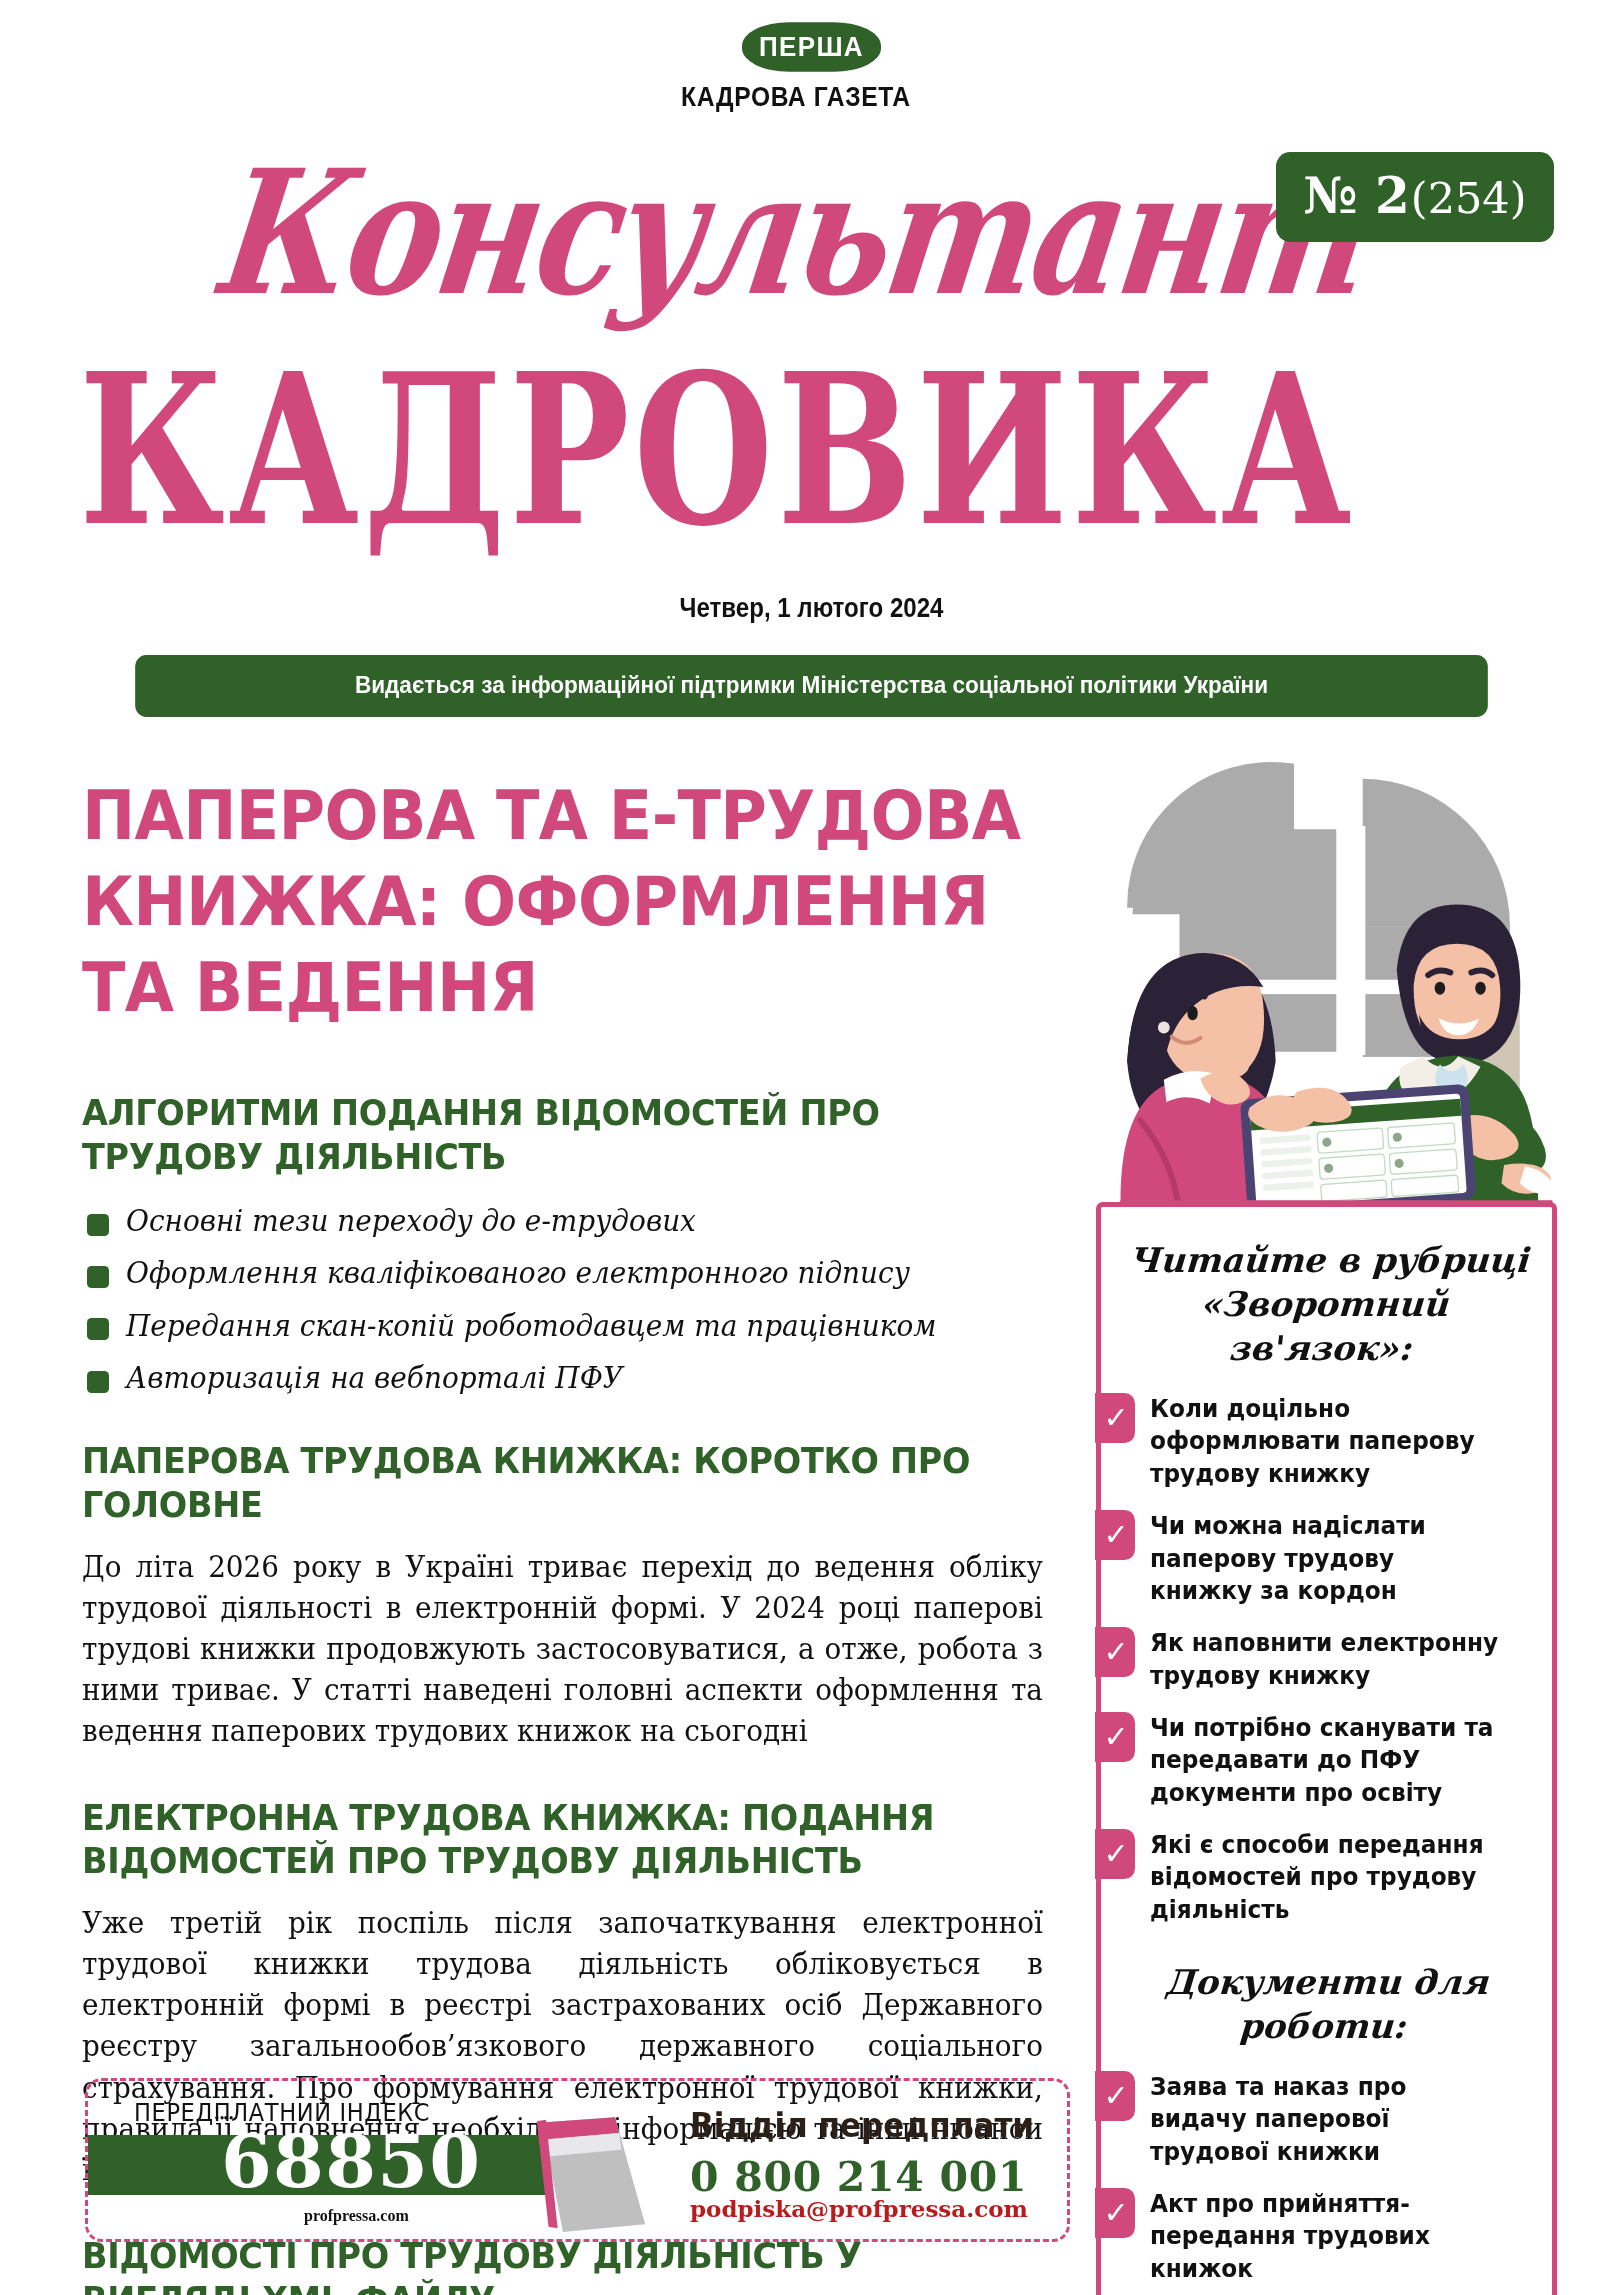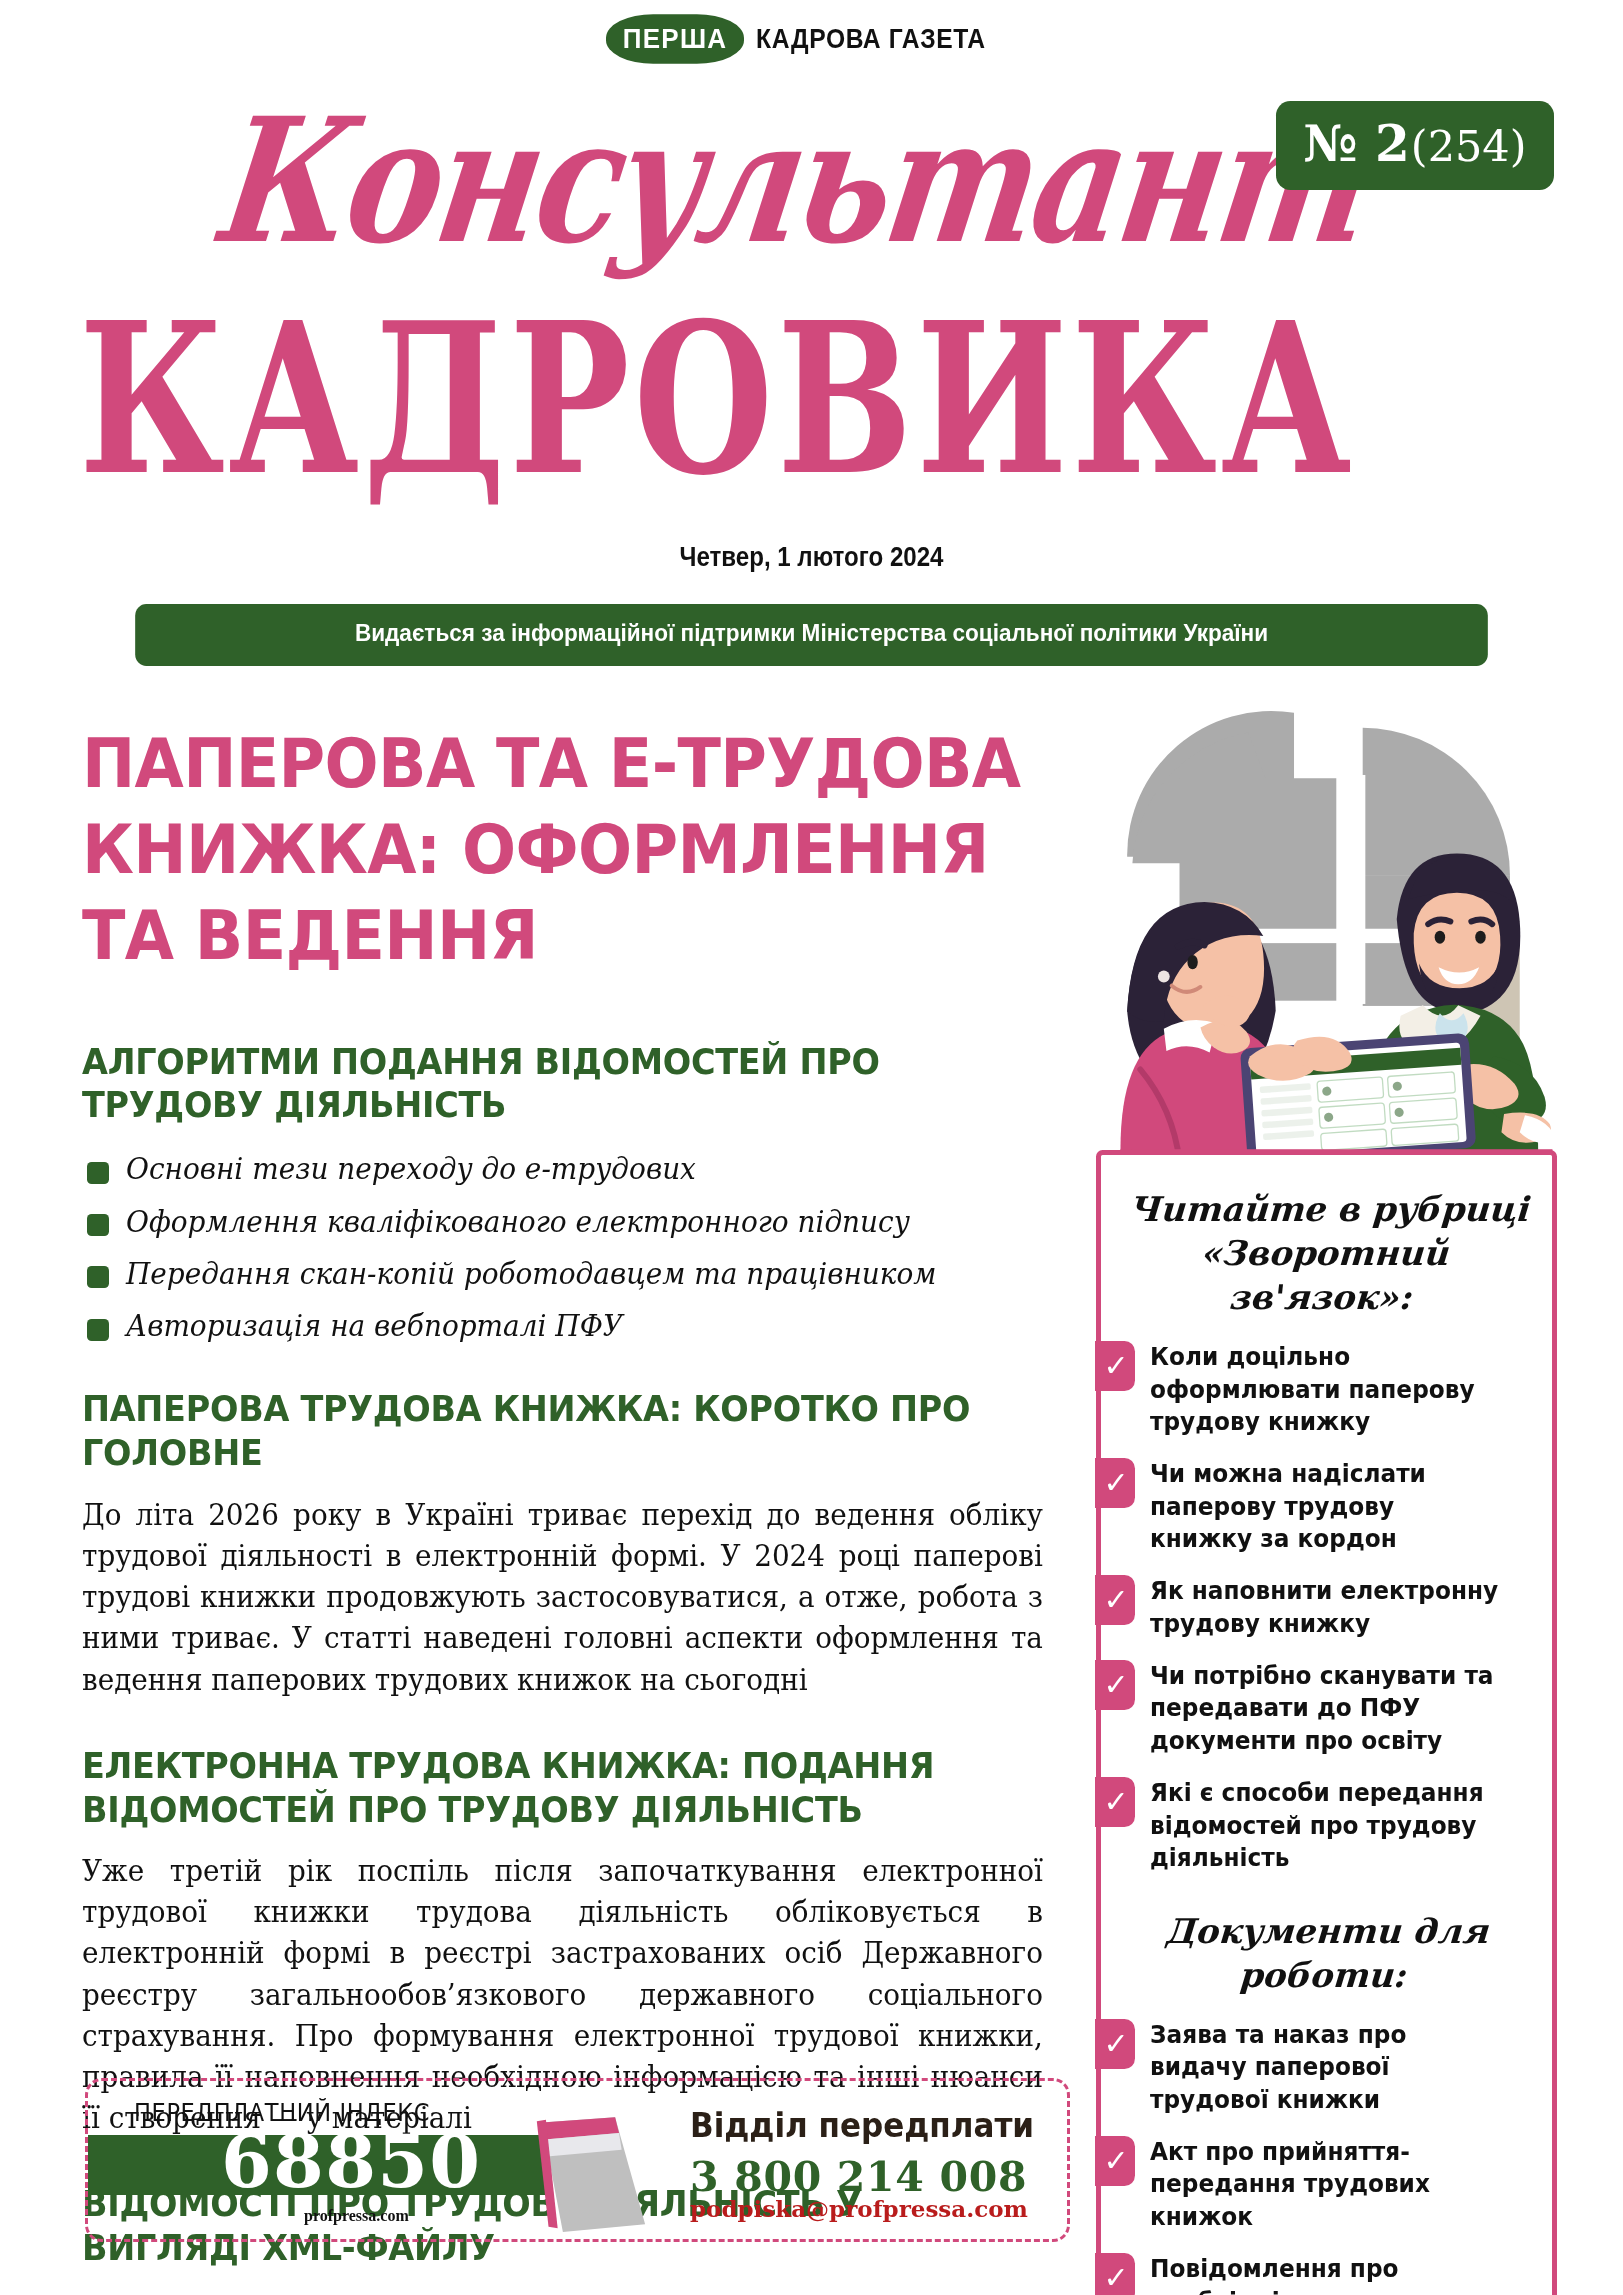--- a/index.html
+++ b/index.html
@@ -14,21 +14,22 @@
     position: relative;
     overflow: hidden;
   }
 
   
   .masthead-tagline {
     display: flex;
     align-items: center;
     justify-content: center;
     gap: 11.8px;
-    padding-top: 16px;
+    padding-top: 24px;
+    flex-direction: column;
   }
   .perha-badge {
     background: #2F6129;
     color: #ffffff;
     font-weight: bold;
     font-size: 26px;
     letter-spacing: 1.3px;
     padding: 9.2px 17px 10.5px 17px;
     border-radius: 34% 34% 34% 34% / 48% 48% 48% 48%;
     line-height: 1;
@@ -530,17 +531,17 @@
     <div class="index-site">profpressa.com</div>
 
     <svg class="env-icon" width="144" height="124" viewBox="0 0 220 190">
       <path d="M38 16 L150 8 L196 172 L70 184 Z" fill="#BFBFBF"></path>
       <path d="M38 16 L150 8 L156 32 L42 42 Z" fill="#D1497C"></path>
       <path d="M42 42 L156 32 L160 58 L46 68 Z" fill="#E8E8EC"></path>
       <path d="M30 14 L44 12 L62 178 L48 176 Z" fill="#D1497C"></path>
     </svg>
 
     <div class="sub-dept">Відділ передплати</div>
-    <div class="sub-phone">3 800 214 008</div>
+    <div class="sub-phone">0 800 214 001</div>
     <div class="sub-email">podpiska@profpressa.com</div>
   </div>
 </div>
 
 
 </body></html>

